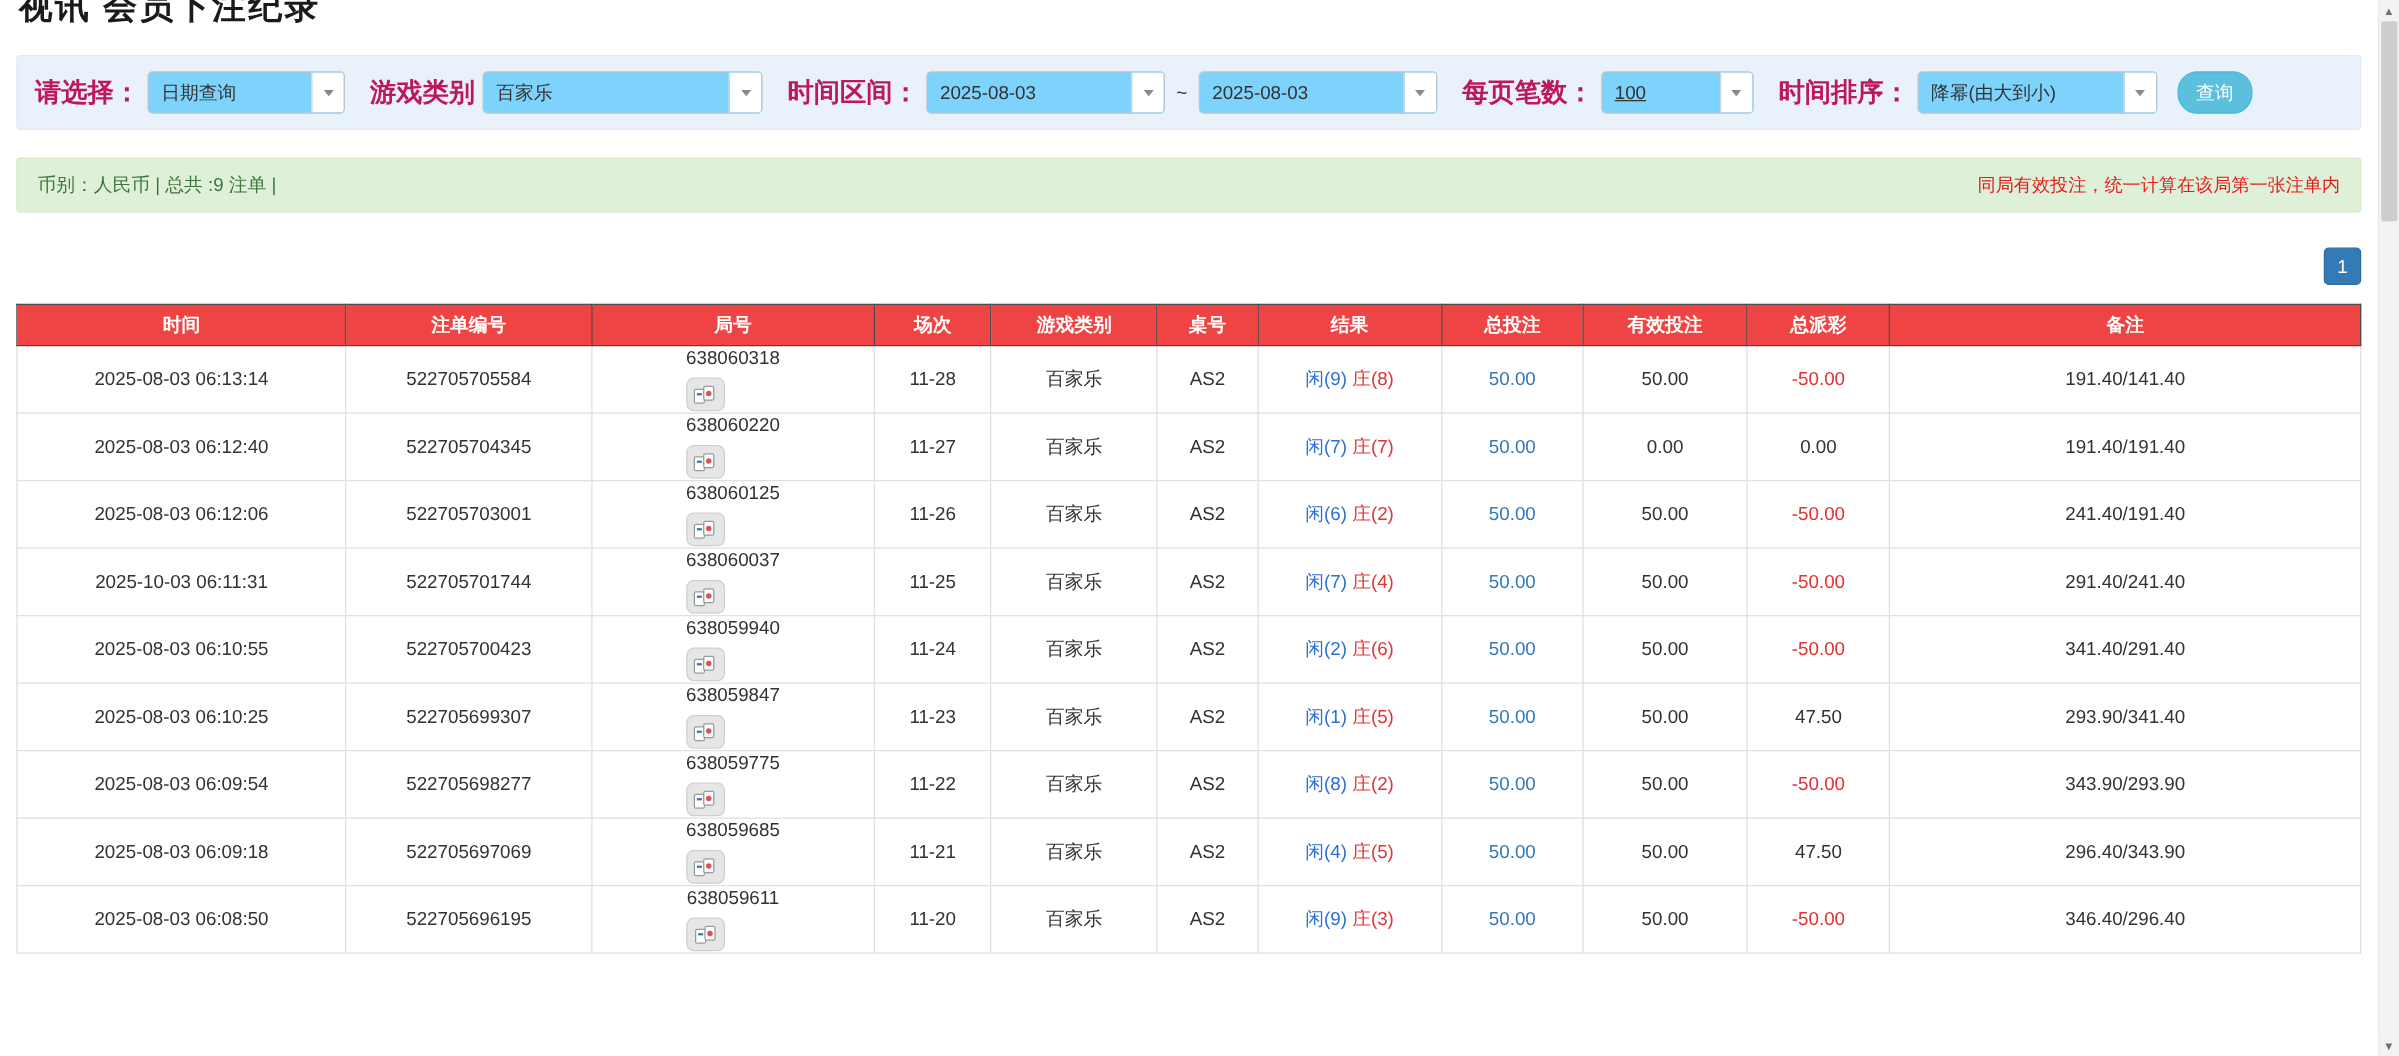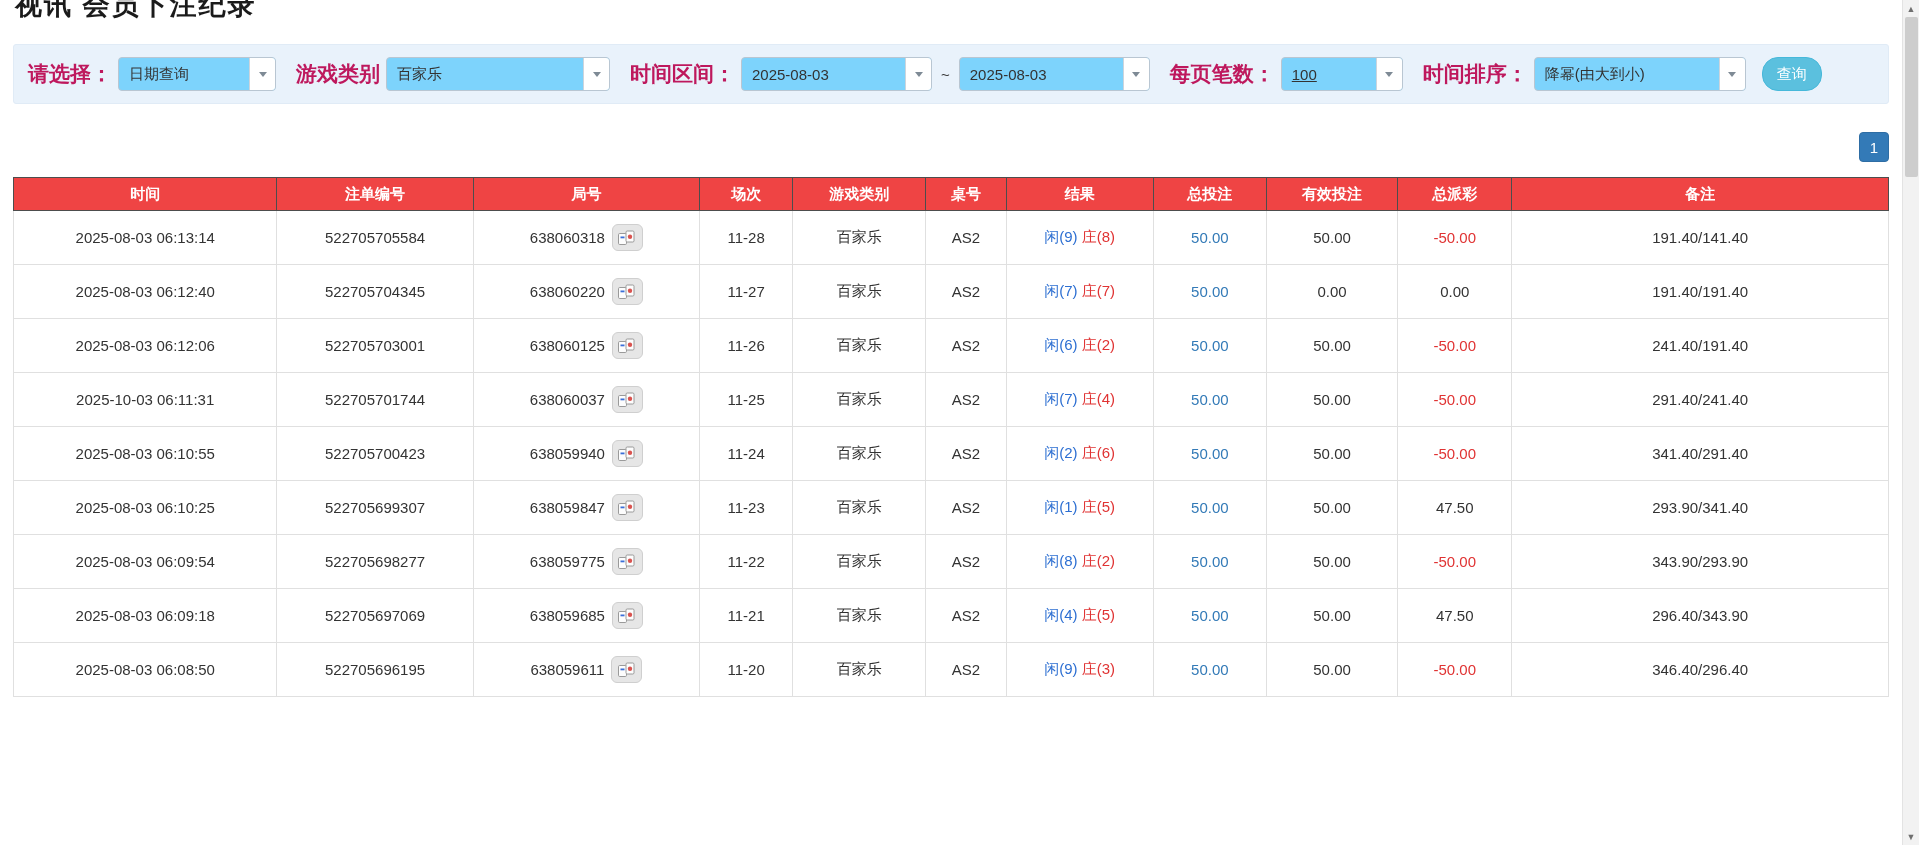--- a/index.html
+++ b/index.html
@@ -39,21 +39,21 @@
   }
   .caret {
     width: 0; height: 0;
     border-left: 4px solid transparent; border-right: 4px solid transparent;
     border-top: 5px solid #7e8a95;
   }
   .w-query { width: 158px; }
   .w-game  { width: 224px; }
   .w-date  { width: 191px; }
   .w-size  { width: 122px; text-decoration: underline; }
-  .w-sort  { width: 212px; }
+  .w-sort  { width: 192px; }
   .tilde { margin: 0 9px; font-size: 15px; color: #333; }
   .query-btn {
     margin-left: 16px; height: 34px; padding: 0 14px;
     background: #5bc0de; border: 1px solid #46b8da; border-radius: 16px;
     color: #fff; font-size: 15px; cursor: pointer;
   }
 
   
   .summary-bar {
     margin-top: 22px; height: 44px;
@@ -87,21 +87,21 @@
   }
   .records tbody td { height: 54px; background: #fff; }
   .records tfoot td {
     height: 38px; background: #9a9a9a; color: #fff; border: 1px solid #adadad;
   }
   .res-player { color: #2d6fd2; }
   .res-banker { color: #e03333; }
   .amt-link { color: #337ab7; cursor: pointer; }
   .neg { color: #e03333; }
   .tfoot-neg { color: #d10000; }
-  .round-wrap { display: inline-flex; align-items: center; gap: 7px; }
+  .round-wrap { display: inline-flex; align-items: flex-start; gap: 7px; flex-direction: column; }
   .video-btn {
     display: inline-flex; align-items: center; justify-content: center;
     width: 31px; height: 27px;
     background: #e6e6e6; border: 1px solid #cfcfcf; border-radius: 6px; cursor: pointer;
   }
 
   
   .fake-scrollbar {
     position: fixed; top: 0; right: 0; width: 17px; height: 845px;
     background: #f2f2f2; border-left: 1px solid #e3e3e3; z-index: 10;
@@ -169,20 +169,24 @@
     <div class="sel w-sort">
       <span class="val">降幂(由大到小)</span>
       <span class="caret-box">
           <span class="caret"></span>
         </span>
     </div>
 
     <button class="query-btn">查询</button>
   </div>
 
+  <div class="summary-bar">
+    <span class="summary-left">币别：人民币 | 总共 :9 注单 |</span>
+    <span class="summary-right">同局有效投注，统一计算在该局第一张注单内</span>
+  </div>
 
   <div class="pagination-bar">
     <button class="page-btn">1</button>
   </div>
 
   <table class="records">
     <colgroup>
       <col style="width:263px">
         <col style="width:196px">
         <col style="width:226px">

